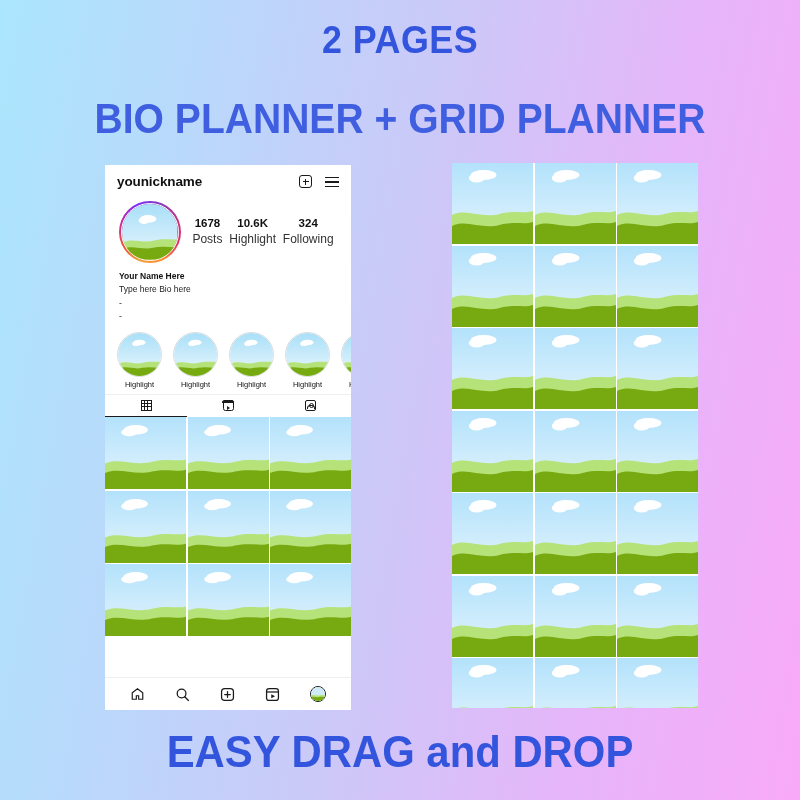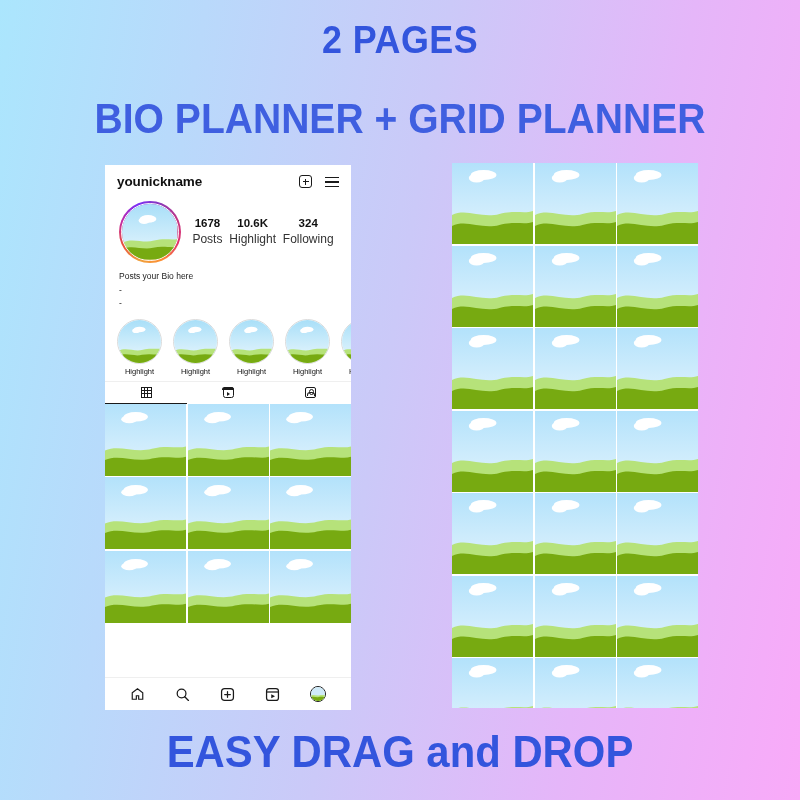--- a/index.html
+++ b/index.html
@@ -312,21 +312,22 @@
         <div class="stat-lbl">Highlight</div>
       </div>
       <div class="stat">
         <div class="stat-num">324</div>
         <div class="stat-lbl">Following</div>
       </div>
     </div>
   </div>
 
   <div class="bio">
-    <div class="bio-line">Posts your Bio here</div>
+    <div class="bio-name">Your Name Here</div>
+    <div class="bio-line">Type here Bio here</div>
     <div class="bio-line">-</div>
     <div class="bio-line">-</div>
   </div>
 
   <div class="highlights">
     <div class="hl">
       <div class="hl-circle">
           <div class="scene">
             <svg viewBox="0 0 100 100" preserveAspectRatio="none">
               <defs>

